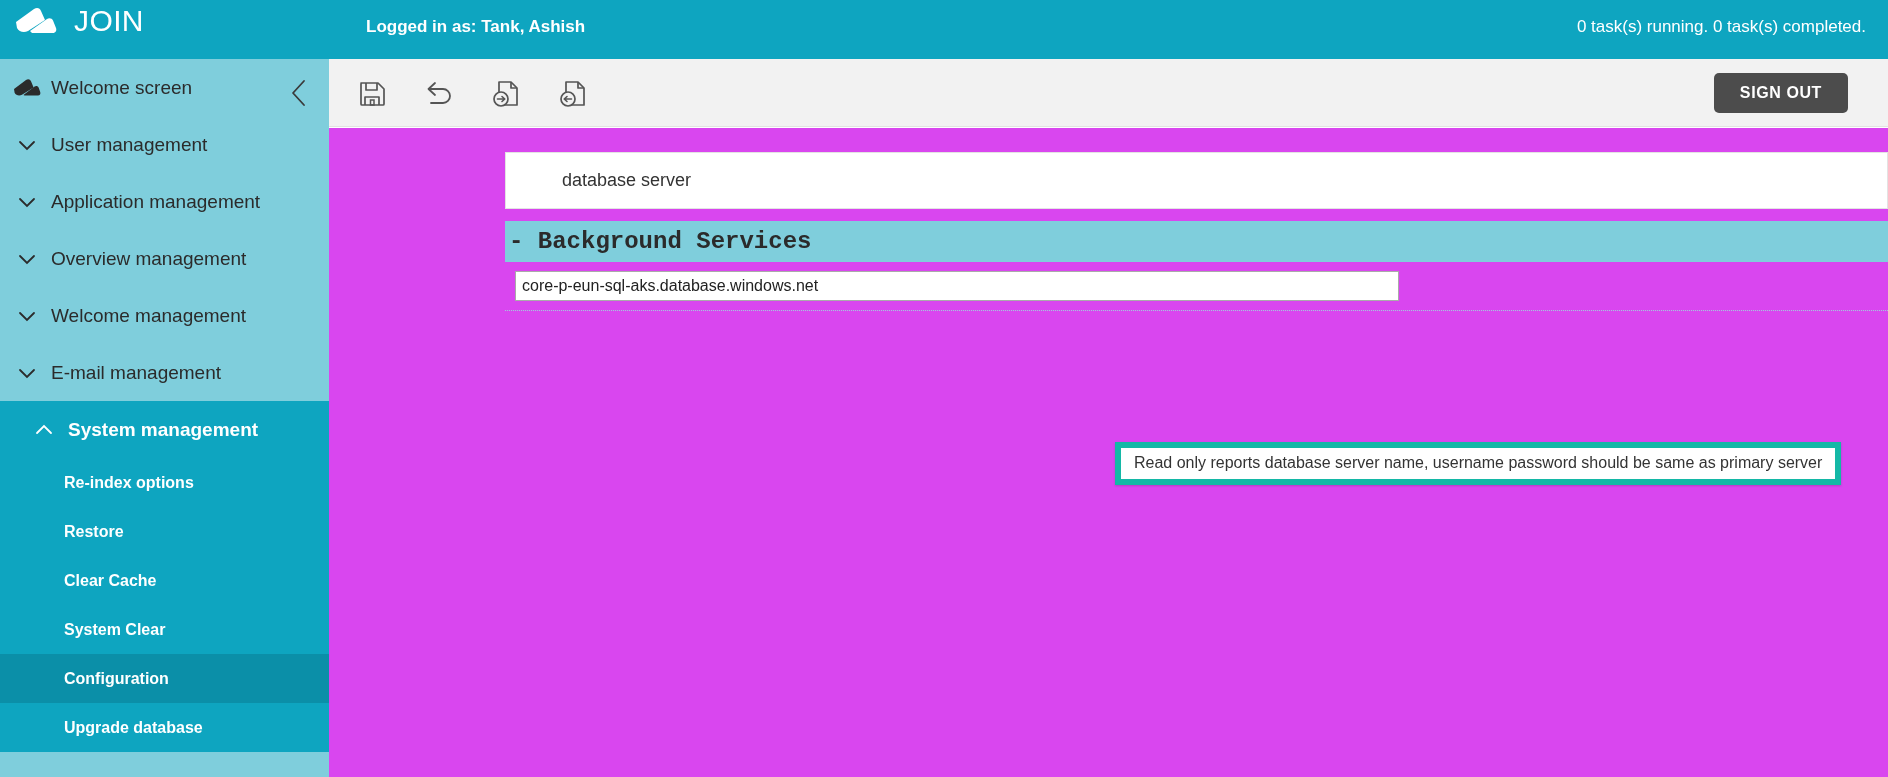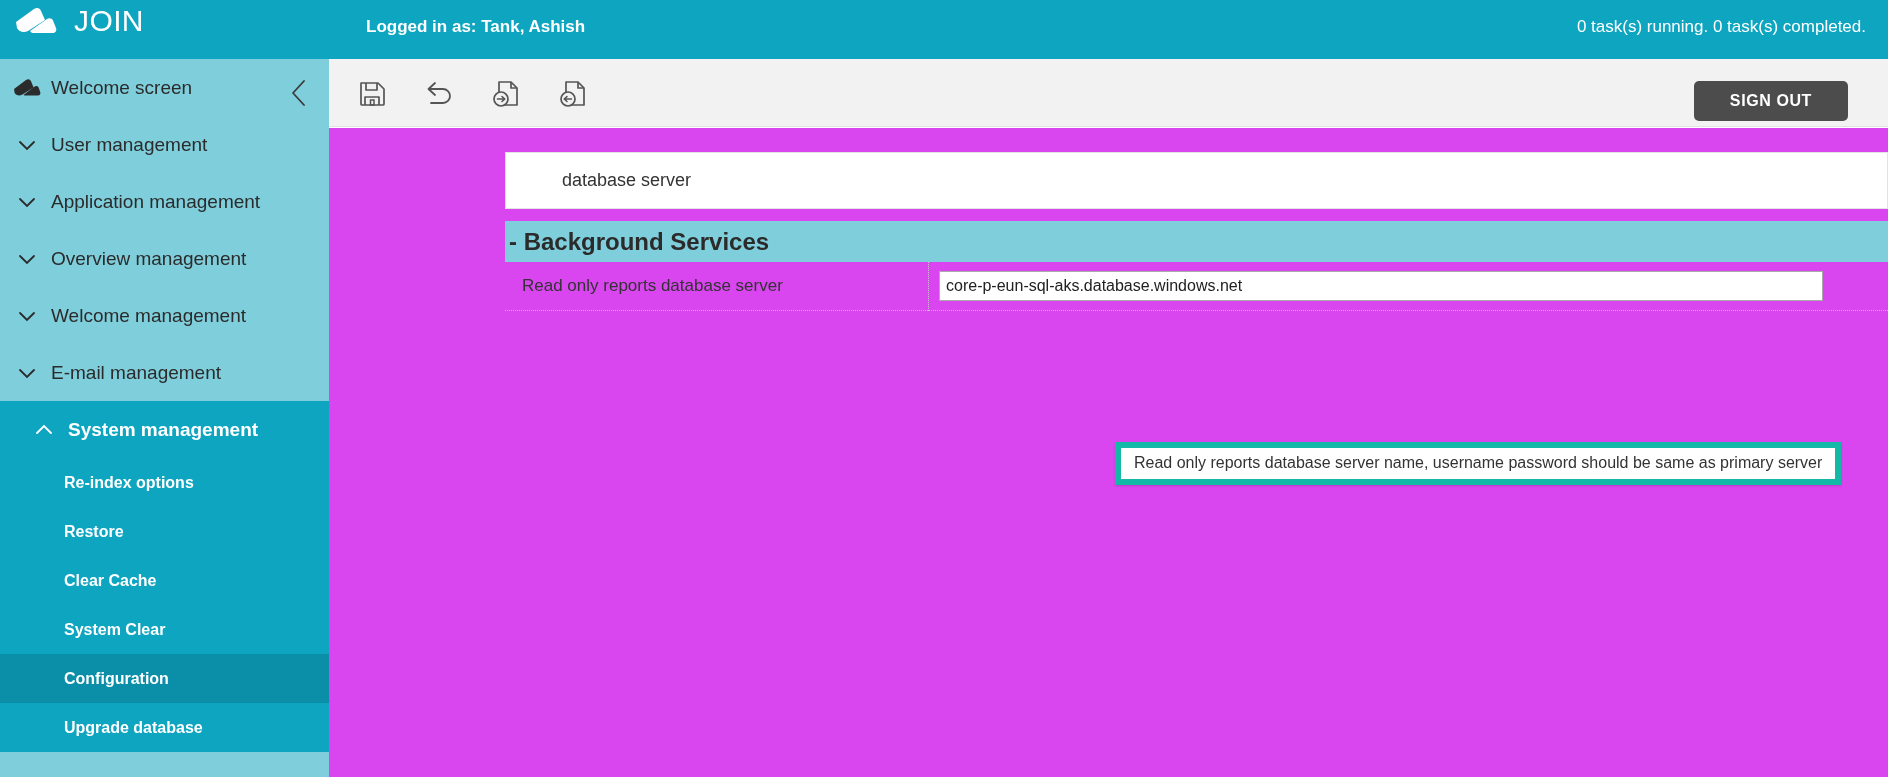--- a/index.html
+++ b/index.html
@@ -91,26 +91,25 @@
     position: absolute; left: 23px; top: 14px;
     display: flex; align-items: center; gap: 27px;
   }
   .tool-btn {
     width: 40px; height: 40px;
     display: flex; align-items: center; justify-content: center;
     cursor: pointer; background: transparent; border: none;
   }
   .signout-btn {
     position: absolute; right: 40px; top: 14px;
-    height: 40px; padding: 0 36px;
+    height: 40px; padding: 0 26px;
     background: #4c4c4c; color: #fff;
     font-size: 16px; font-weight: 700; letter-spacing: 0.6px;
     border: none; border-radius: 5px; cursor: pointer;
     font-family: "Liberation Sans", sans-serif;
-    margin-top: 8px;
   }
 
   
   .main {
     position: absolute; left: 329px; top: 128px;
     width: 1559px; height: 649px;
     background: #d946ef;
   }
   .panel-head {
     position: absolute; left: 176px; top: 24px;
@@ -126,20 +125,21 @@
   .section-bar {
     position: absolute; left: 176px; top: 93px;
     width: 1383px; height: 41px;
     background: #7FCEDC;
     display: flex; align-items: center;
   }
   .section-title {
     margin-left: 4px;
     font-size: 24px; font-weight: 700; color: #2b2b2b;
     white-space: nowrap;
+    font-family: Liberation Mono, monospace;
   }
   .form-row {
     position: absolute; left: 176px; top: 134px;
     width: 1383px; height: 49px;
     border-bottom: 1px dotted #9ecfd9;
     display: flex; align-items: center;
   }
   .row-cell-label {
     width: 424px; height: 49px;
     border-right: 1px dotted #c9c9c9;
@@ -311,22 +311,19 @@
 
   <div class="panel-head">
     <span class="panel-head-label">database server</span>
   </div>
 
   <div class="section-bar">
     <span class="section-title">- Background Services</span>
   </div>
 
   <div class="form-row">
-    <div class="row-cell-label">
-      <span>Read only reports database server</span>
-    </div>
     <div class="row-cell-field">
       <input class="text-input" type="text" value="core-p-eun-sql-aks.database.windows.net" style="">
     </div>
   </div>
 
   <div class="tooltip">Read only reports database server name, username password should be same as primary server</div>
 </div>
 
 </body></html>

